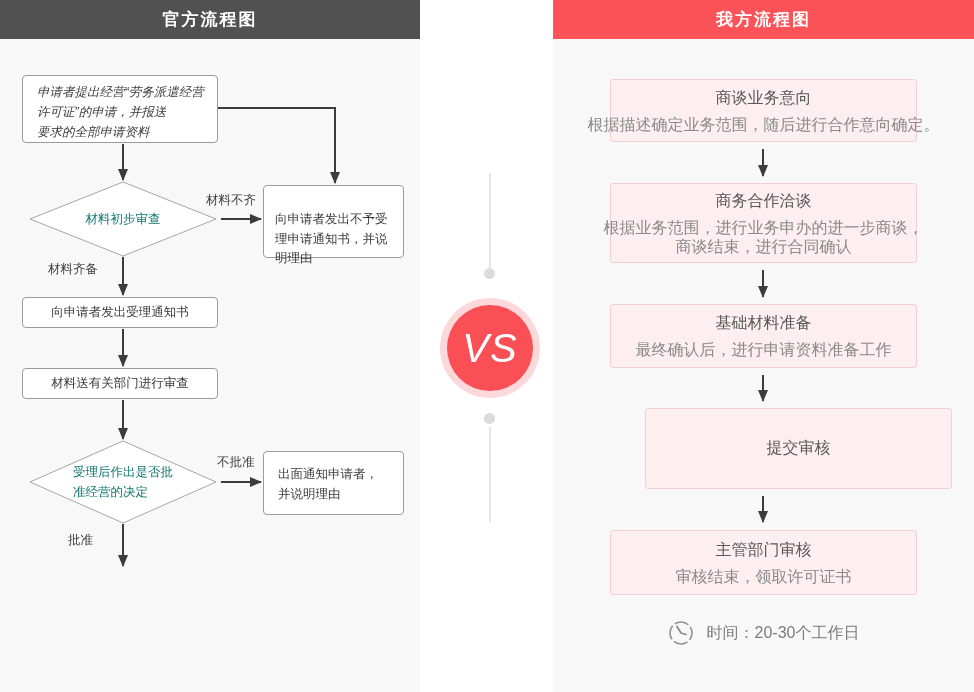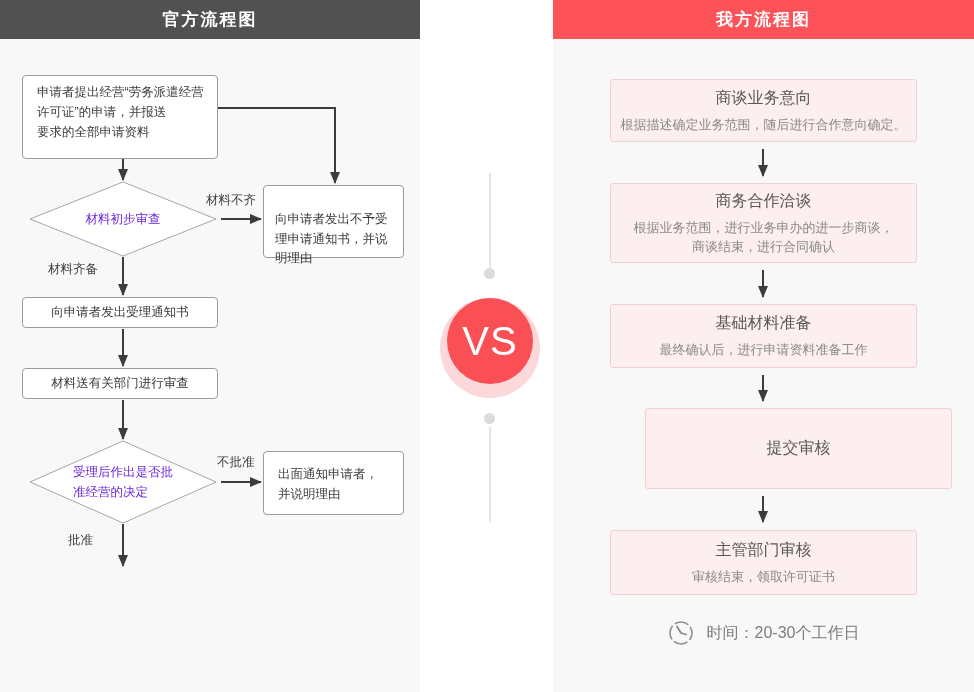--- a/index.html
+++ b/index.html
@@ -12,55 +12,55 @@
     align-items:center;justify-content:center;color:#fff;font-size:17px;font-weight:bold;letter-spacing:2px;}
   .panel.left .panel-header{background:#515151;}
   .panel.right .panel-header{background:#fd5257;}
 
   svg.connectors{position:absolute;left:0;top:0;pointer-events:none;}
 
   
   .lbox{position:absolute;background:#ffffff;border:1px solid #9b9b9b;border-radius:4px;
     color:#3a3a3a;font-size:12.5px;box-sizing:border-box;}
   .pre{white-space:pre;}
-  .b1{left:22px;top:75px;width:196px;height:84px;padding:6px 16px 0 14px;line-height:20px;}
+  .b1{left:22px;top:75px;width:196px;height:68px;padding:6px 16px 0 14px;line-height:20px;font-style:italic;}
   .b2{left:263px;top:185px;width:141px;height:73px;padding:24px 0 0 11px;line-height:19.5px;}
   .b3{left:22px;top:297px;width:196px;height:31px;}
   .b4{left:22px;top:368px;width:196px;height:31px;}
   .b5{left:263px;top:451px;width:141px;height:64px;padding:12px 0 0 14px;line-height:20px;}
   .b6{left:22px;top:568px;width:196px;height:37px;}
   .cbox{display:flex;align-items:center;justify-content:center;}
   .dmtext{position:absolute;display:flex;align-items:center;justify-content:center;
-    color:#6d28d9;font-size:12.5px;}
+    color:#0f766e;font-size:12.5px;}
   .d1{left:30px;top:182px;width:186px;height:74px;}
   .d2{left:30px;top:441px;width:186px;height:82px;line-height:20px;}
   .edge-label{position:absolute;font-size:12.5px;color:#3c3c3c;}
   .l-incomplete{left:206px;top:192px;}
   .l-complete{left:48px;top:261px;}
   .l-notapproved{left:217px;top:454px;}
   .l-approved{left:68px;top:532px;}
 
   
   .vline{position:absolute;width:2px;background:#e4e4e4;left:489px;}
   .vline.top{top:173px;height:95px;}
   .vline.bottom{top:427px;height:95px;}
   .dot{position:absolute;left:484px;width:11px;height:11px;border-radius:50%;background:#dcdcdc;}
   .dot.top{top:268px;}
   .dot.bottom{top:413px;}
   .vs-outer{position:absolute;left:440px;top:298px;width:100px;height:100px;border-radius:50%;
-    background:#fcd8da;display:flex;justify-content:center;}
+    background:#fcd8da;display:flex;align-items:center;justify-content:center;font-style:italic;}
   .vs-inner{width:86px;height:86px;border-radius:50%;background:#f94f55;display:flex;
     align-items:center;justify-content:center;color:#ffffff;font-size:40px;letter-spacing:1px;}
 
   
   .rbox{position:absolute;left:57px;width:307px;background:#fdeef0;border:1px solid #f3cfd3;
     border-radius:3px;box-sizing:border-box;display:flex;flex-direction:column;align-items:center;
     justify-content:center;text-align:center;}
   .rtitle{font-size:16px;color:#585858;}
-  .rdesc{font-size:13px;color:#8a8a8a;line-height:19px;margin-top:6px;white-space:pre;}
+  .rdesc{font-size:16px;color:#8a8a8a;line-height:19px;margin-top:6px;white-space:pre;}
   .r1{top:79px;height:63px;}
   .r2{top:183px;height:80px;}
   .r3{top:304px;height:64px;}
   .r4{top:408px;height:81px;margin-left:35px;}
   .r5{top:530px;height:65px;}
 
   .time-row{position:absolute;left:0;right:0;top:620px;display:flex;align-items:center;
     justify-content:center;gap:13px;color:#7c7c7c;font-size:16px;}
 </style>
 </head>

